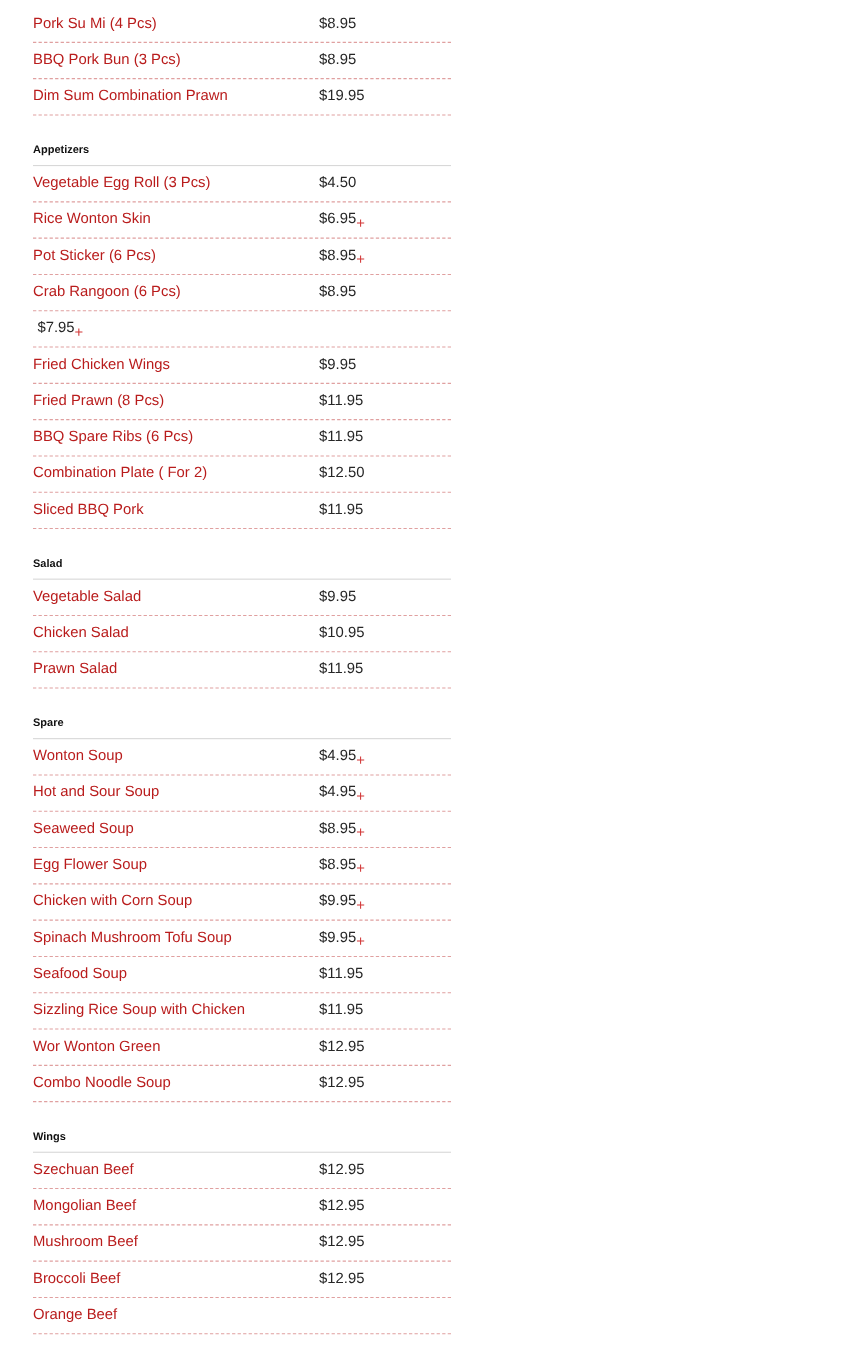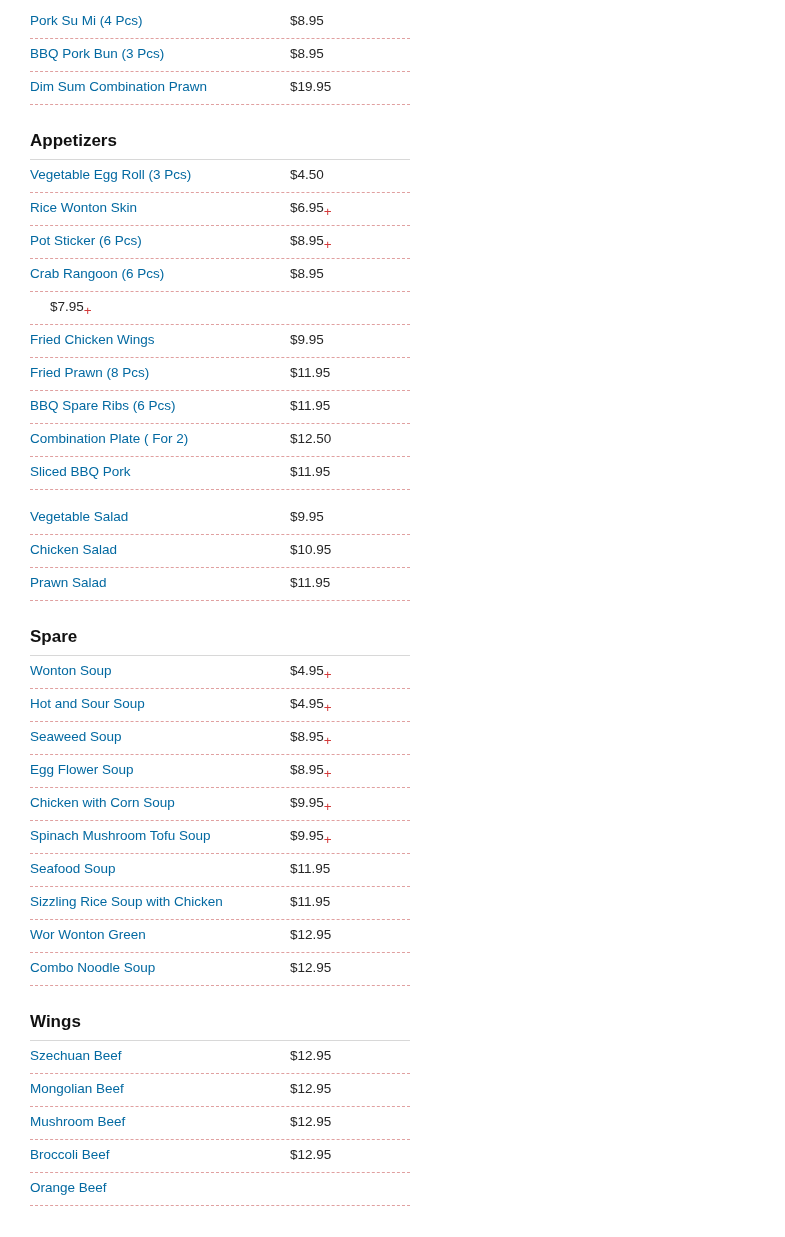--- a/index.html
+++ b/index.html
@@ -16,49 +16,49 @@
   }
   .menu-wrap {
     width: 380px;
     margin: 0;
     padding: 0 0 0 30px;
   }
   .section {
     margin: 0;
   }
   .section-heading {
-    font-size: 17px;
+    font-size: 10px;
     font-weight: bold;
     color: #111111;
     padding: 14px 0 8px 0;
     border-bottom: 1px solid #d8d8d8;
     margin: 0;
     letter-spacing: 0;
   }
   .item-row {
     display: flex;
     align-items: flex-start;
     justify-content: space-between;
     border-bottom: 1px dashed #e0a0a0;
     height: 33px;
     box-sizing: border-box;
     padding: 0;
   }
   .item-name {
     font-size: 13.5px;
-    color: #0369a1;
+    color: #b91c1c;
     padding-top: 8px;
     line-height: 1;
     white-space: nowrap;
   }
   .item-price-cell {
     width: 120px;
     flex: 0 0 120px;
     padding-top: 8px;
-    margin-left: 20px;
+    margin-left: 4px;
     display: flex;
     align-items: flex-end;
     line-height: 1;
   }
   .item-price {
     font-size: 13.5px;
     color: #262626;
   }
   .plus {
     font-size: 13.5px;
@@ -161,20 +161,21 @@
         </div>
         <div class="item-row">
           <div class="item-name">Sliced BBQ Pork</div>
           <div class="item-price-cell">
             <span class="item-price">$11.95</span>
           </div>
         </div>
       </div>
       <div class="section">
         <div class="gap"></div>
+        <div class="section-heading">Salad</div>
         <div class="item-row">
           <div class="item-name">Vegetable Salad</div>
           <div class="item-price-cell">
             <span class="item-price">$9.95</span>
           </div>
         </div>
         <div class="item-row">
           <div class="item-name">Chicken Salad</div>
           <div class="item-price-cell">
             <span class="item-price">$10.95</span>

